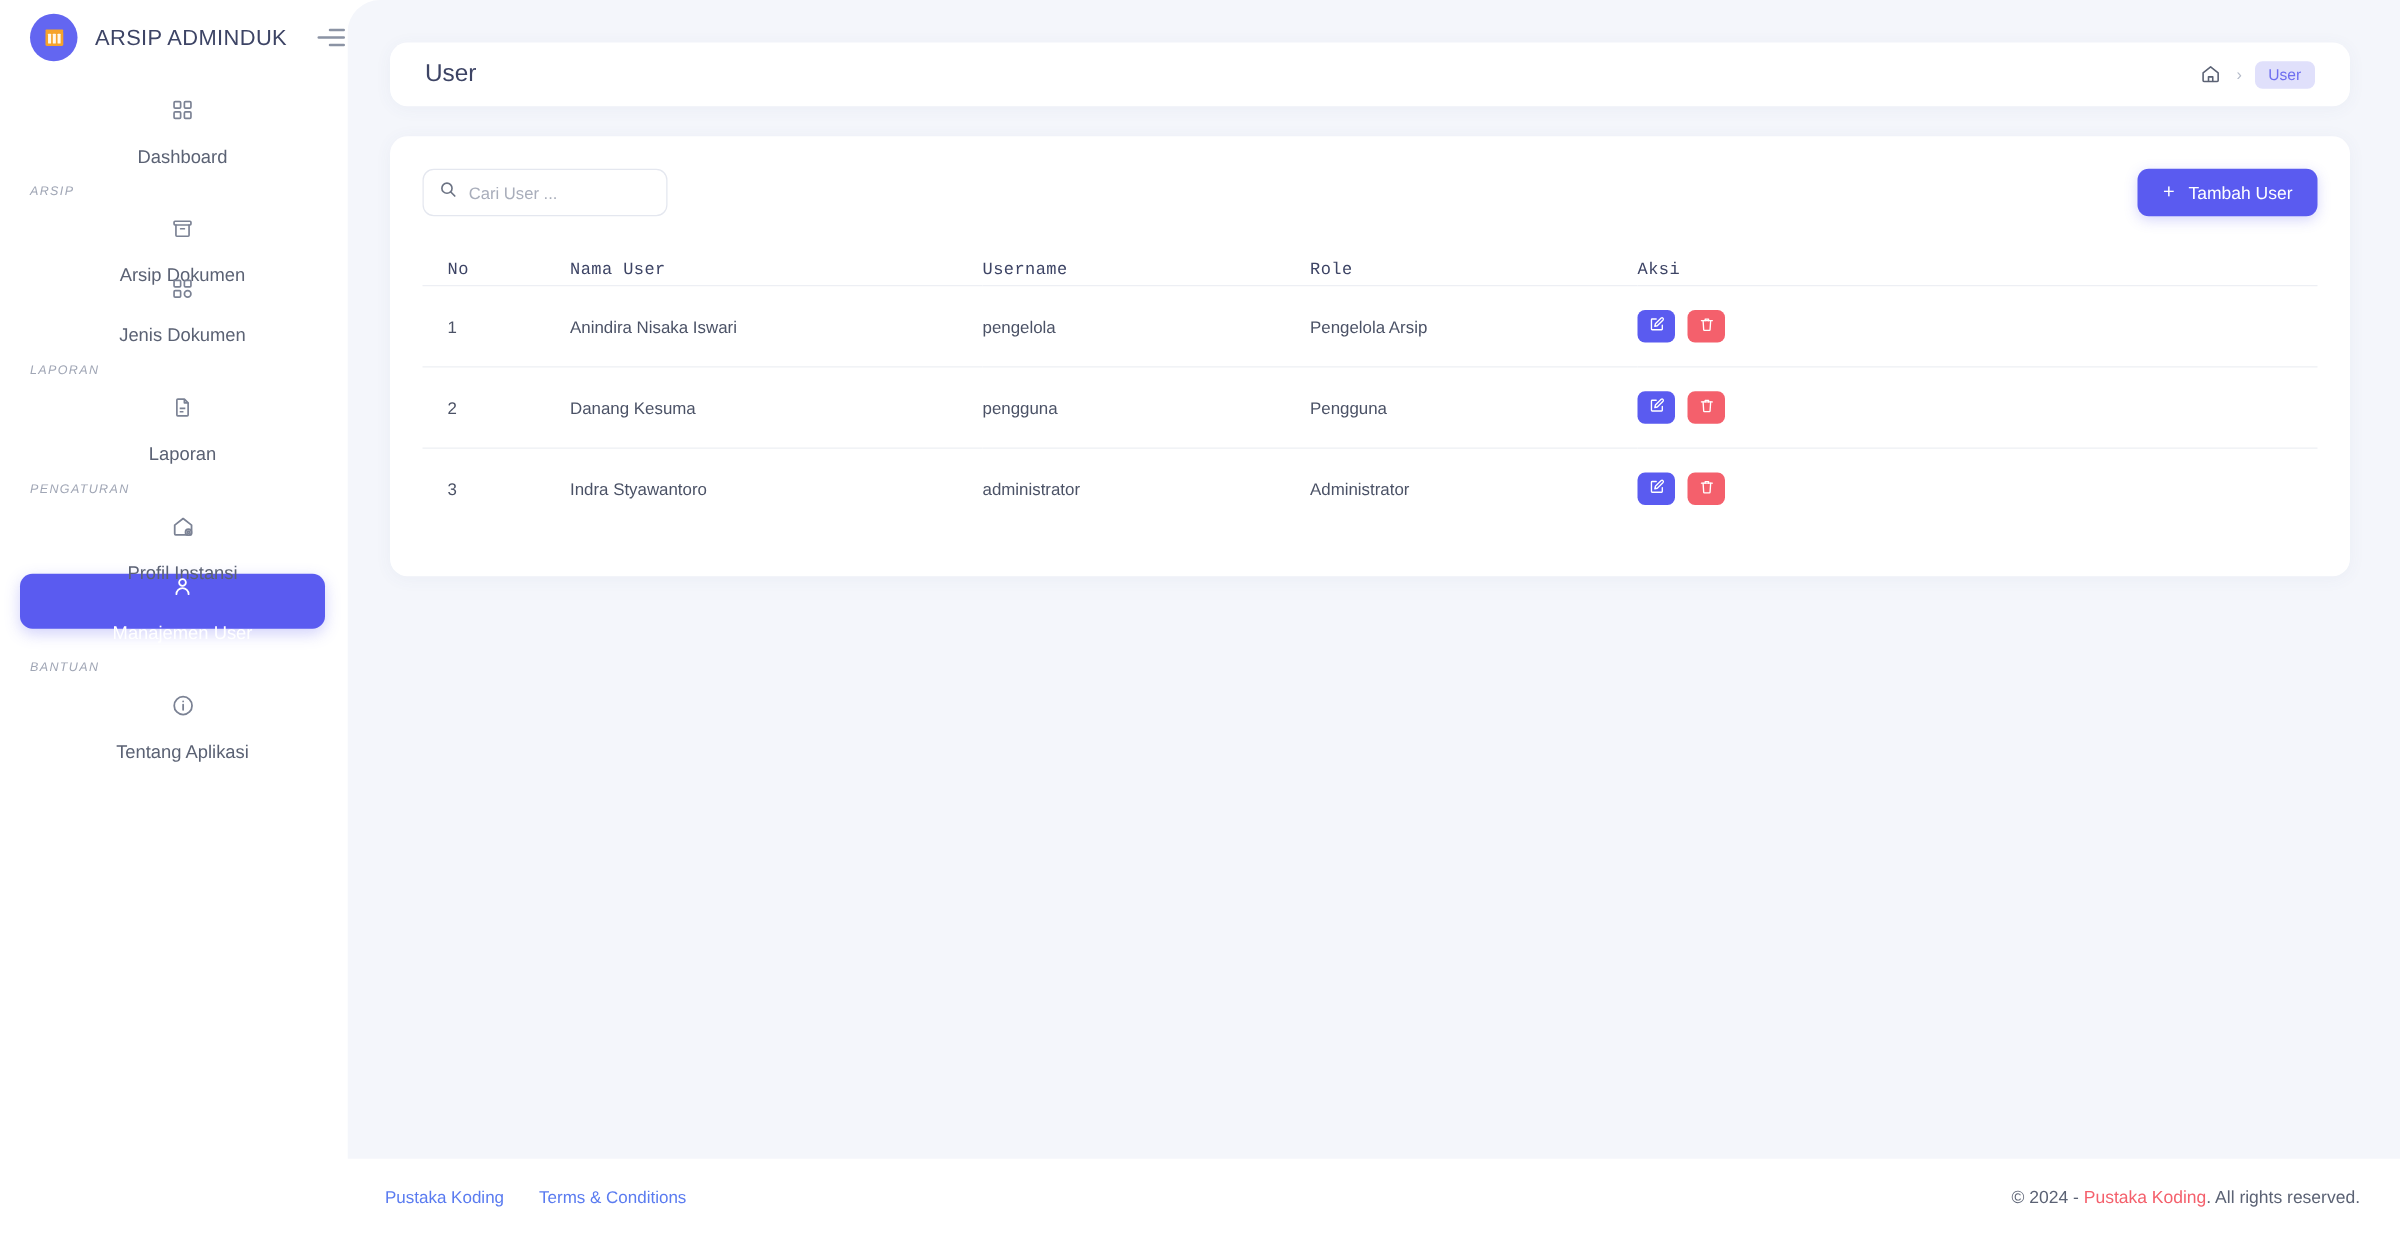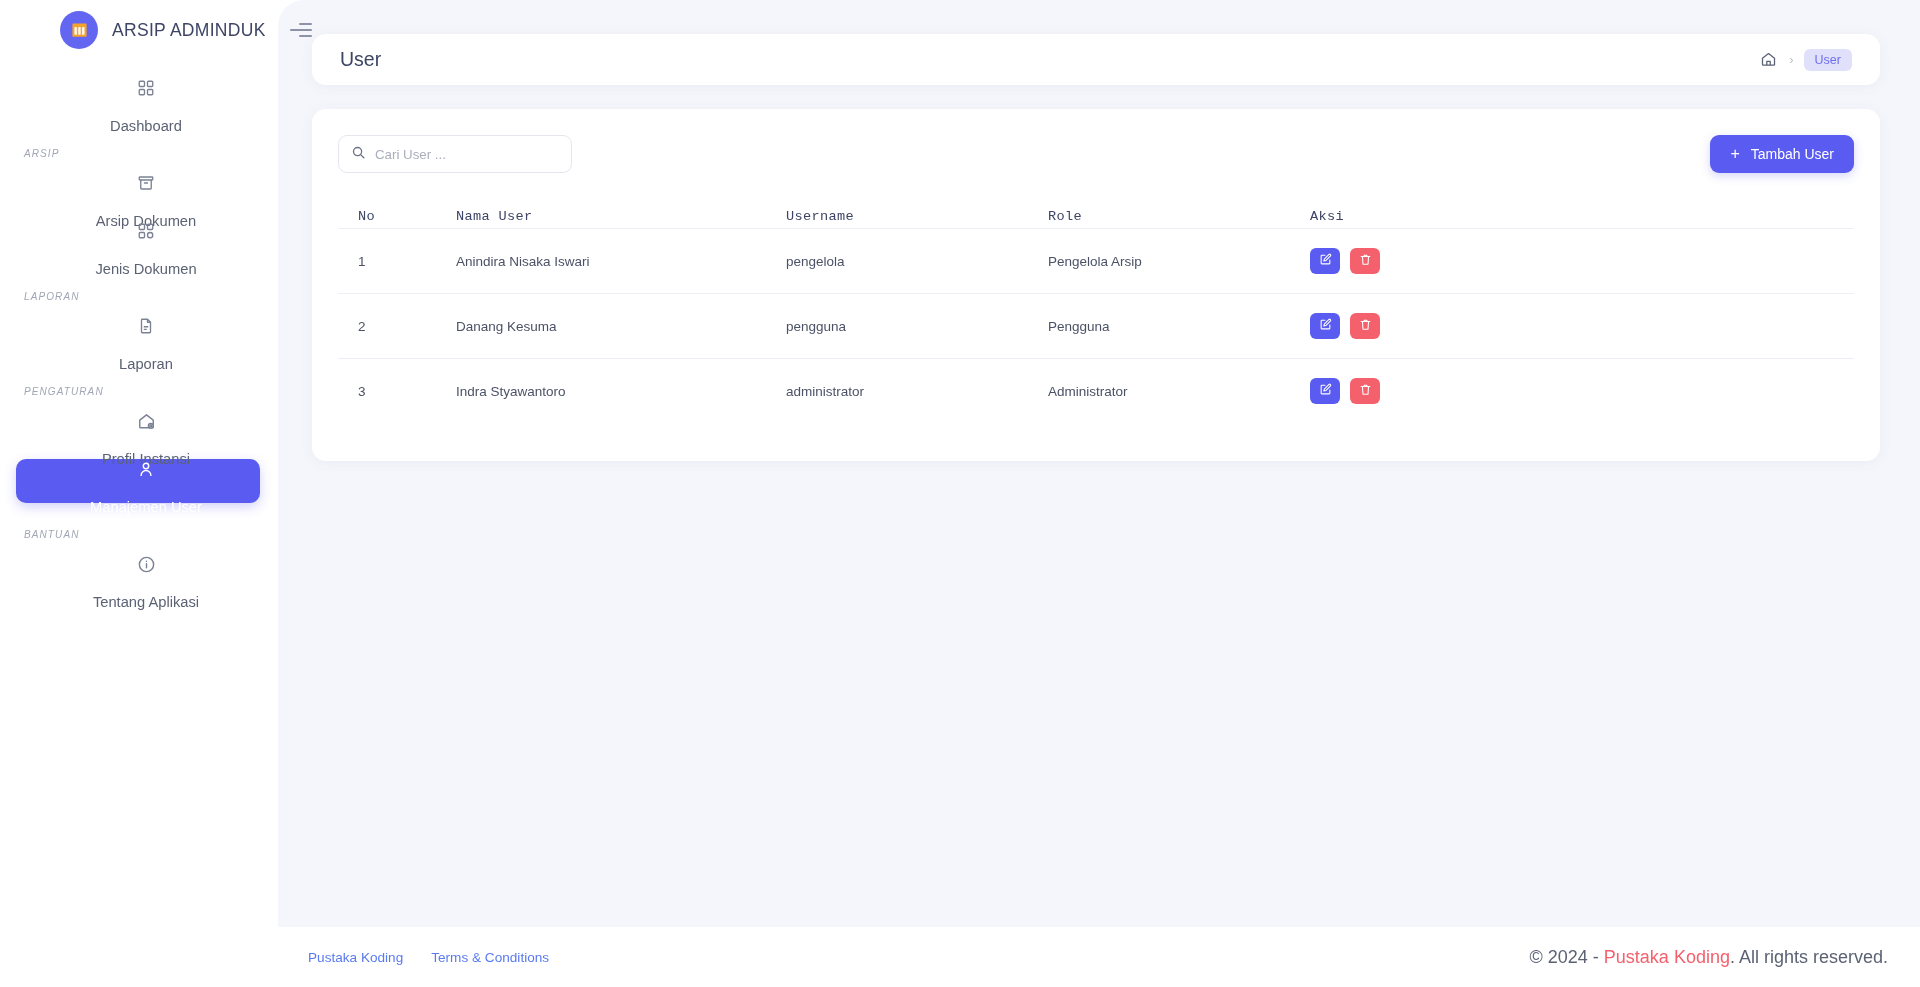--- a/index.html
+++ b/index.html
@@ -10,21 +10,21 @@
     overflow: hidden;
   }
   .app { position: relative; width: 1920px; height: 987px; display: flex; }
 
   
   .sidebar {
     width: 278px; height: 987px; background: #ffffff;
     display: flex; flex-direction: column; flex: 0 0 278px;
     position: relative; z-index: 5;
   }
-  .brand { height: 60px; display: flex; align-items: center; padding: 0 0 0 24px; gap: 14px; margin-left: 36px; }
+  .brand { height: 60px; display: flex; align-items: center; padding: 0 0 0 24px; gap: 14px; }
   .brand-logo {
     width: 38px; height: 38px; border-radius: 50%; background: #6366f1;
     display: flex; align-items: center; justify-content: center; flex: 0 0 38px;
   }
   .brand-title {
     font-size: 17.5px; color: #3d4465; letter-spacing: .3px; font-weight: 400;
     white-space: nowrap;
   }
   .brand-toggle { margin-left: 10px; display: flex; flex-direction: column; gap: 3.5px; cursor: pointer; align-items: flex-end; width: 22px; }
   .brand-toggle i { display: block; height: 2.6px; border-radius: 2px; background: #8b93a4; }
@@ -79,21 +79,21 @@
   .bc-home { width: 19px; height: 19px; display: flex; align-items: center; cursor: pointer; }
   .bc-sep { color: #b6bcca; font-size: 13px; }
   .bc-current {
     background: #e0e0fb; color: #6f6ff0; font-size: 12.5px;
     padding: 4px 11px; border-radius: 6px;
   }
 
   .panel { padding: 26px 26px 38px 26px; }
   .panel-toolbar { display: flex; align-items: center; justify-content: space-between; margin-bottom: 22px; }
   .search-box {
-    width: 234px; height: 38px; border: 1px solid #e4e7ef; border-radius: 9px;
+    width: 196px; height: 38px; border: 1px solid #e4e7ef; border-radius: 9px;
     display: flex; align-items: center; gap: 9px; padding: 0 12px; background: #fff;
   }
   .search-box svg { flex: 0 0 15px; }
   .search-box input {
     border: none; outline: none; font-size: 13.3px; color: #3d4465;
     font-family: "Liberation Sans", sans-serif; width: 100%; background: transparent;
   }
   .search-box input::placeholder { color: #a9aebb; }
   .btn-add {
     background: #5a5bf0; color: #fff; border: none; border-radius: 9px;
@@ -126,21 +126,21 @@
   .act-edit { background: #5a5bf0; }
   .act-del { background: #f4606c; }
 
   
   .footer {
     height: 60px; background: #ffffff; display: flex; align-items: center;
     justify-content: space-between; padding: 0 32px 0 30px; flex: 0 0 60px;
   }
   .footer-links { display: flex; gap: 28px; }
   .footer-links a { color: #5a7bf0; font-size: 13.6px; text-decoration: none; cursor: pointer; }
-  .copyright { font-size: 18px; color: #5b6274; white-space: nowrap; }
+  .copyright { font-size: 14px; color: #5b6274; white-space: nowrap; }
   .copyright .brandname { color: #f4606c; }
 </style>
 </head>
 <body>
 
 <div class="app">
 
   <aside class="sidebar">
     <div class="brand">
       <div class="brand-logo">

